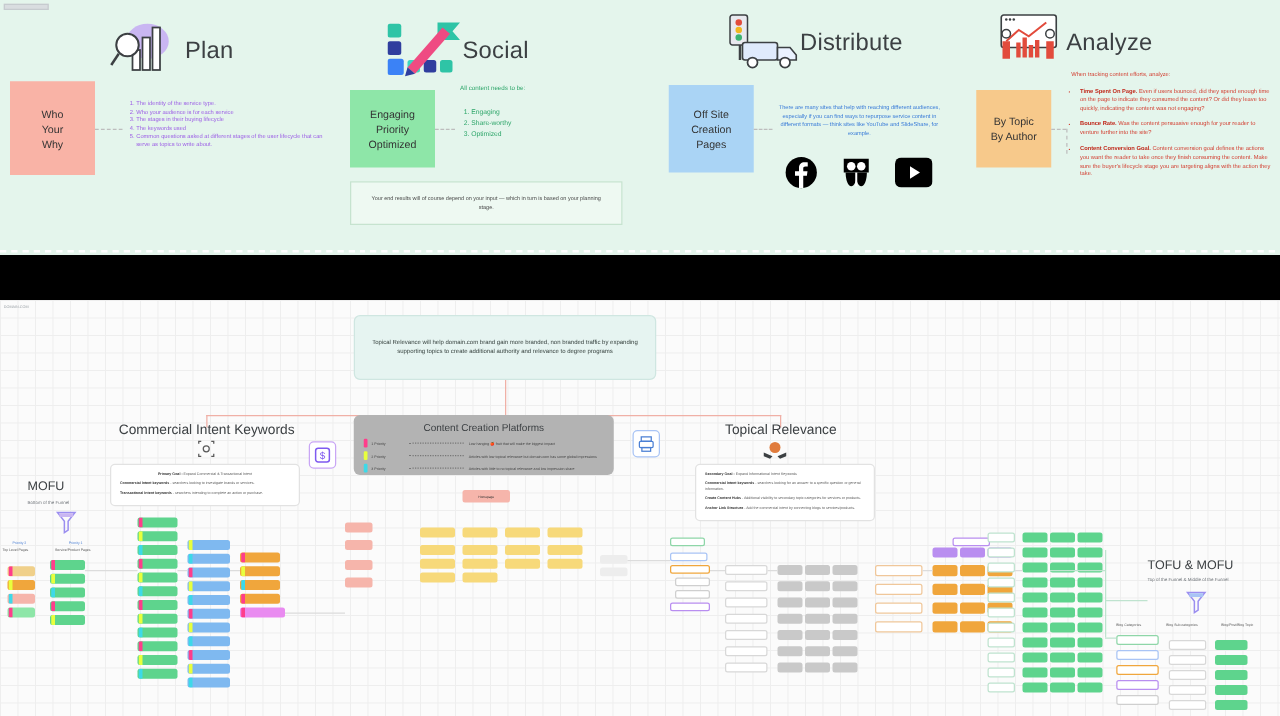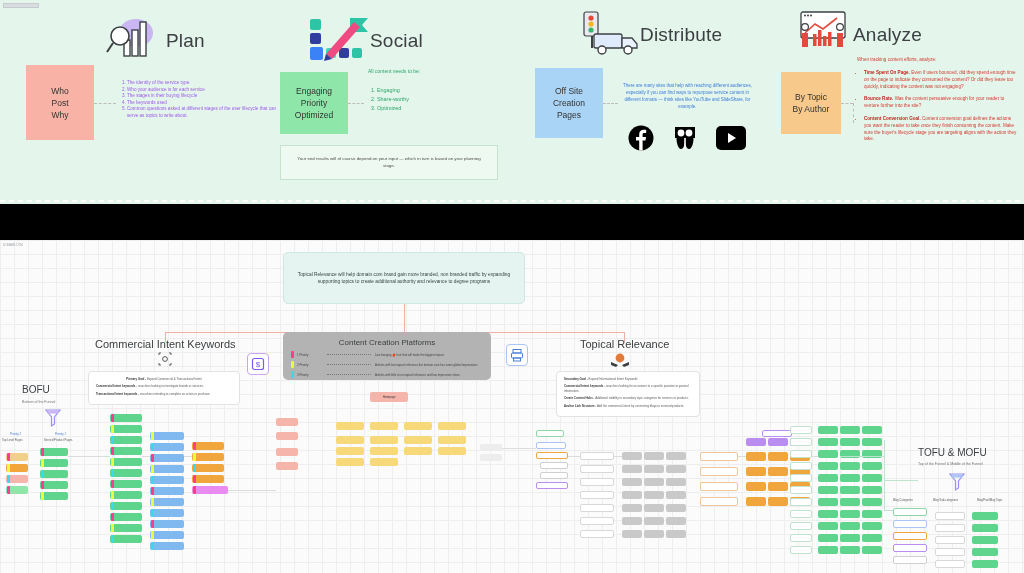--- a/index.html
+++ b/index.html
@@ -126,38 +126,38 @@
     align-items:center; justify-content:center;
   }
 </style>
 </head>
 <body>
 
 <div id="top-panel">
 
   <div id="corner-tag"></div>
 
-  <div class="stage" style="left:18px;width:280px;">
+  <div class="stage" style="left:0;width:280px;">
     <div class="stage-head" style="left:88px;top:16px;">
       <div class="stage-illus">
         <svg viewBox="0 0 54 50" width="54" height="50">
           <ellipse cx="30" cy="17" rx="17" ry="14" fill="#c9b6f2"></ellipse>
           <rect x="26" y="14" width="6" height="26" fill="#fff" stroke="#3c4043" stroke-width="1.4"></rect>
           <rect x="34" y="6" width="6" height="34" fill="#fff" stroke="#3c4043" stroke-width="1.4"></rect>
           <rect x="18" y="24" width="6" height="16" fill="#fff" stroke="#3c4043" stroke-width="1.4"></rect>
           <circle cx="14" cy="20" r="9" fill="#fff" stroke="#3c4043" stroke-width="1.6"></circle>
           <line x1="7" y1="27" x2="1" y2="36" stroke="#3c4043" stroke-width="2"></line>
         </svg>
       </div>
       <div class="stage-title">Plan</div>
     </div>
 
     <div class="color-box" style="left:8px;top:65px;width:68px;height:75px;background:#f9b3a6;">
       <span>Who</span>
-      <span>Post</span>
+      <span>Your</span>
       <span>Why</span>
     </div>
 
     <div class="connector" style="left:76px;top:103px;width:22px;"></div>
 
     <div class="numlist" style="left:100px;top:80px;width:165px;color:#9b5de5;">
       <ol>
         <li>The identity of the service type.</li>
         <li>Who your audience is for each service</li>
         <li>The stages in their buying lifecycle</li>
@@ -620,21 +620,21 @@
       <span class="hd">Commercial Intent keywords</span><span> - searchers looking for an answer to a specific question or general information.</span>
     </div>
     <div class="row">
       <span class="hd">Create Content Hubs</span><span> - Additional visibility to secondary topic categories for services or products.</span>
     </div>
     <div class="row">
       <span class="hd">Anchor Link Structure</span><span> - Add the commercial intent by connecting blogs to services/products.</span>
     </div>
   </div>
 
-  <div class="cv-title" style="left:22px;top:144px;font-size:10px;">BOFU</div>
+  <div class="cv-title" style="left:22px;top:144px;font-size:10px;">MOFU</div>
   <div class="cv-sub" style="left:22px;top:160px;">Bottom of the Funnel</div>
   <div class="funnel-ico" style="left:44px;top:168px;">
     <svg width="18" height="20" viewBox="0 0 18 20">
       <path d="M2 2 H16 L10.5 9 V16 L7.5 18 V9 Z" fill="none" stroke="#9b8ef0" stroke-width="1.2"></path>
       <path d="M3.5 4 H14.5" stroke="#c9b6f2" stroke-width="3"></path>
     </svg>
   </div>
   <div class="sm-label-b" style="left:10px;top:192px;font-size:2.8px;">Priority 2</div>
   <div class="sm-label" style="left:2px;top:198px;font-size:2.8px;">Top Level Pages</div>
   <div class="sm-label-b" style="left:55px;top:192px;font-size:2.8px;">Priority 1</div>

